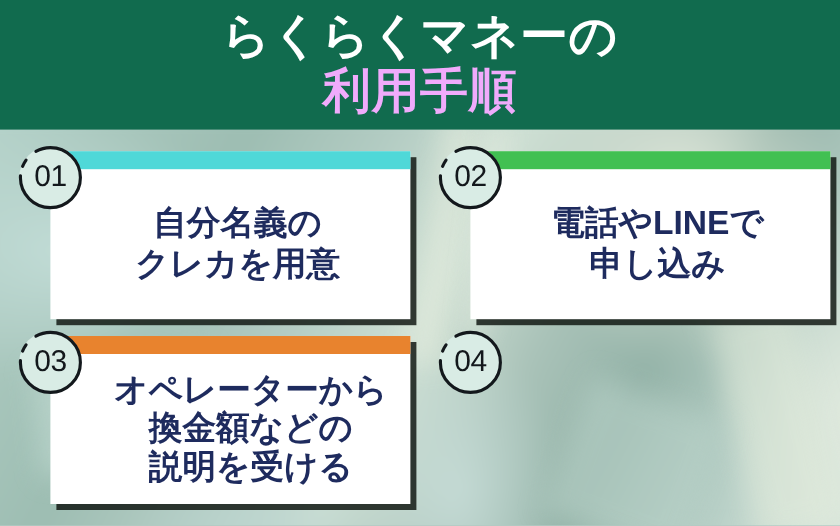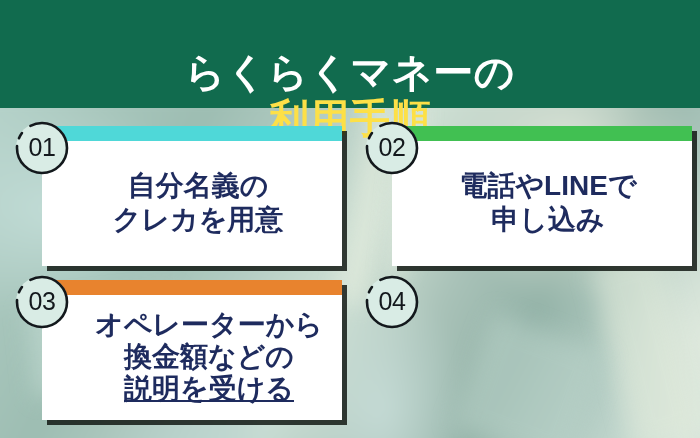--- a/index.html
+++ b/index.html
@@ -68,21 +68,20 @@
     height: 108px;
     background: #116b4e;
     z-index: 5;
   }
   .header-inner {
     position: absolute;
     left: 0;
     top: 0;
     width: 700px;
     text-align: center;
-    margin-top: 42px;
   }
   .header-line {
     display: block;
     color: #ffffff;
     font-weight: 700;
     font-size: 40px;
     line-height: 50px;
     letter-spacing: 0.5px;
     white-space: nowrap;
   }
@@ -203,21 +202,21 @@
   <div class="bg-photo"></div>
   <div class="bg-streak s1"></div>
   <div class="bg-streak s2"></div>
   <div class="bg-streak s3"></div>
   <div class="bg-streak s4"></div>
   <div class="bg-streak s5"></div>
 
   <div class="header" style="background: rgb(17, 107, 78);">
     <div class="header-inner">
       <span class="header-line l1" style="color: rgb(255, 255, 255);">らくらくマネーの</span>
-      <span class="header-line l2" style="color: #fde047;">利用手順</span>
+      <span class="header-line l2" style="color: #f0abfc;">利用手順</span>
     </div>
   </div>
 
   <div class="cards">
 
     <div class="card c1" style="background: rgb(255, 255, 255);">
       <div class="card-bar" style="background: rgb(79, 216, 216);"></div>
       <div class="card-body">
         <span class="card-line" style="color: rgb(30, 43, 94);">自分名義の</span>
         <span class="card-line" style="color: rgb(30, 43, 94);">クレカを用意</span>
@@ -230,21 +229,21 @@
         <span class="card-line" style="color: rgb(30, 43, 94);">電話やLINEで</span>
         <span class="card-line" style="color: rgb(30, 43, 94);">申し込み</span>
       </div>
     </div>
 
     <div class="card c3" style="background: rgb(255, 255, 255);">
       <div class="card-bar" style="background: rgb(232, 131, 46);"></div>
       <div class="card-body">
         <span class="card-line" style="color: rgb(30, 43, 94);">オペレーターから</span>
         <span class="card-line" style="color: rgb(30, 43, 94);">換金額などの</span>
-        <span class="card-line" style="color: rgb(30, 43, 94); text-decoration: underline;">説明を受ける</span>
+        <span class="card-line" style="color: rgb(30, 43, 94);">説明を受ける</span>
       </div>
     </div>
 
   </div>
 
   <div class="badge b1">
     <div class="badge-disc" style="background: rgb(217, 236, 229);"></div>
     <svg viewBox="0 0 56 56">
       <circle cx="28" cy="28" r="25" fill="none" stroke="#13181c" stroke-width="2.6" stroke-linecap="round" stroke-dasharray="132 8 6 11" stroke-dashoffset="52"></circle>
     </svg>

